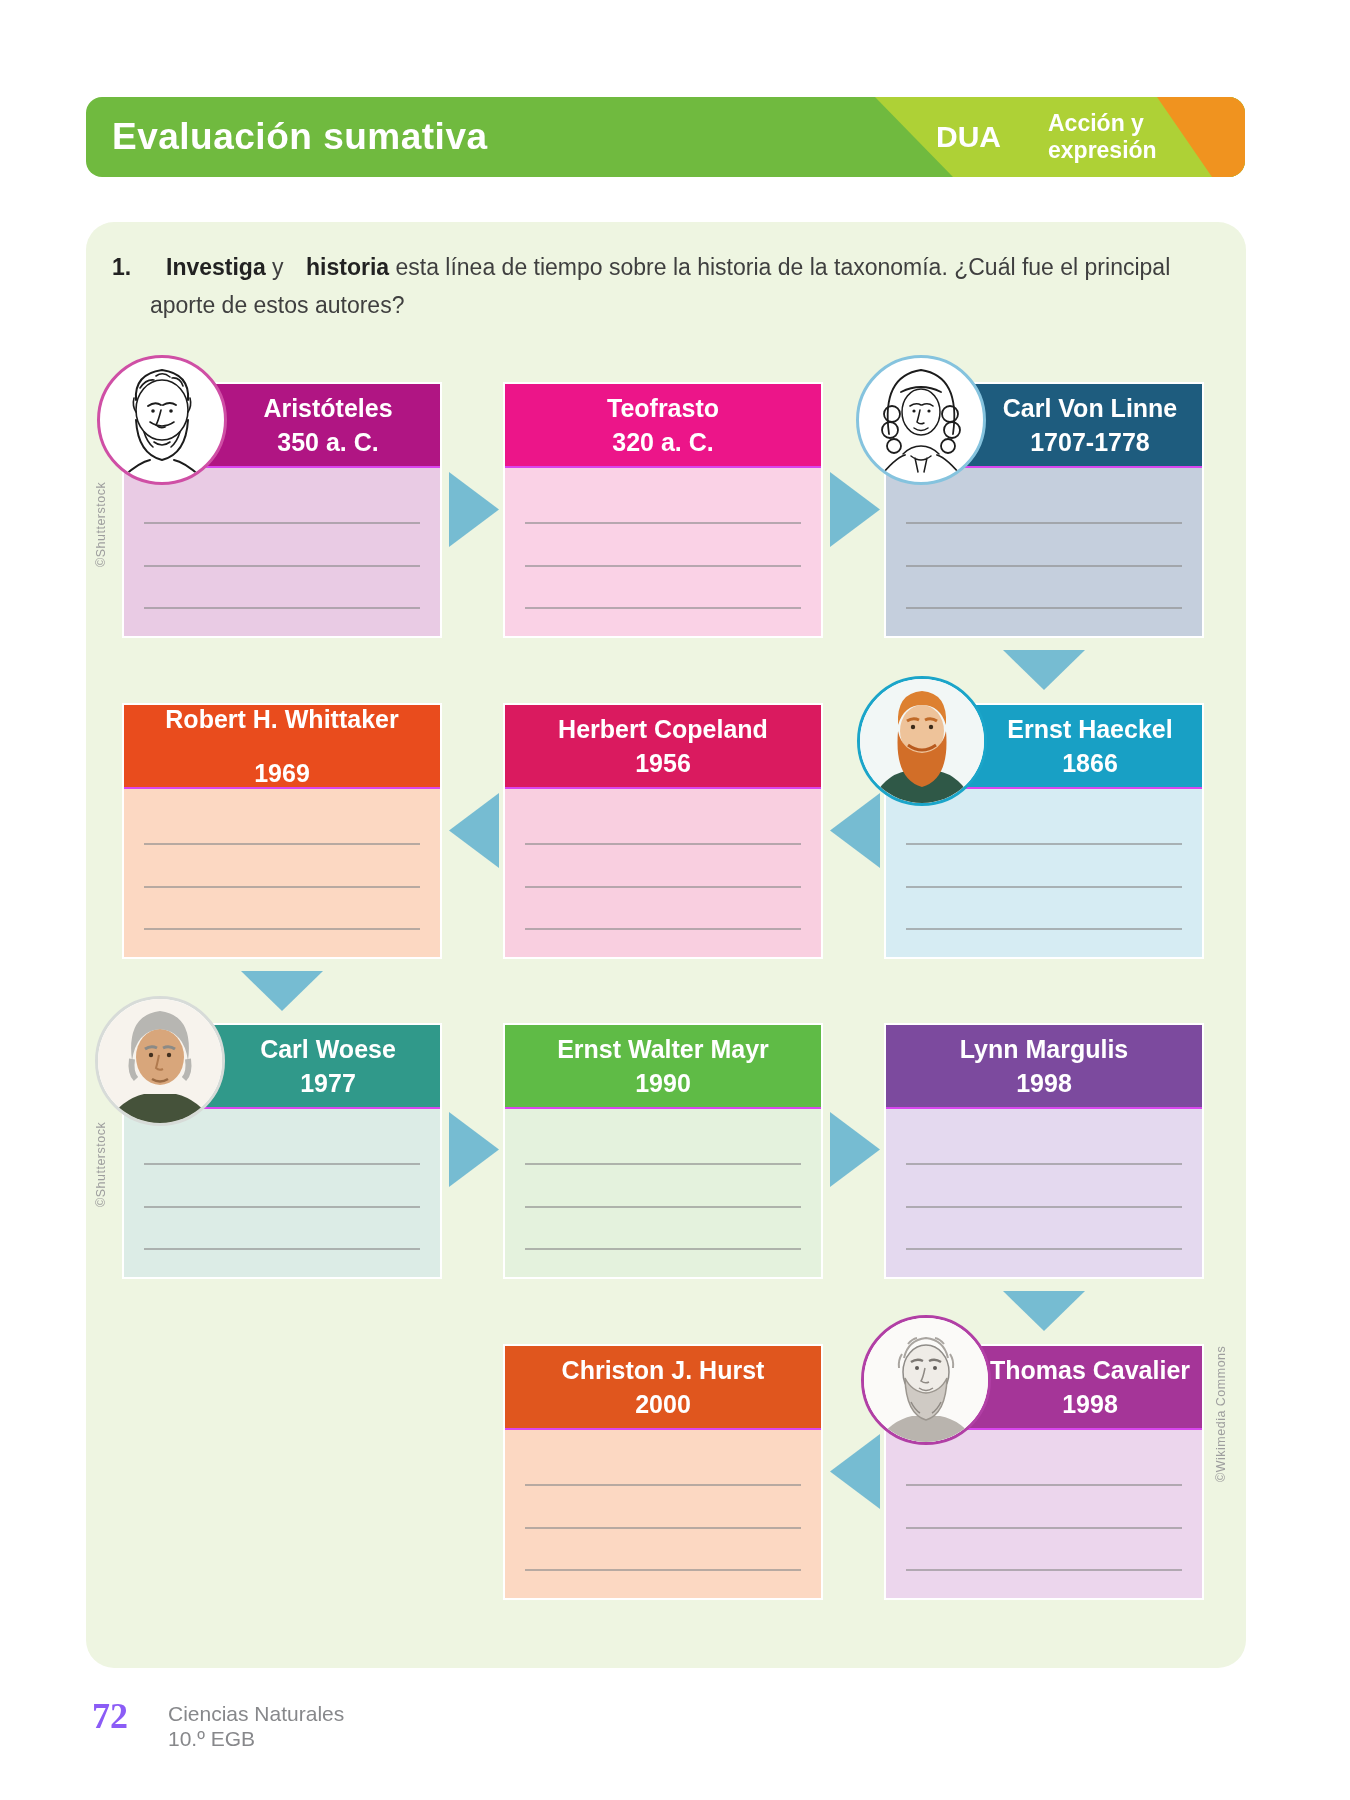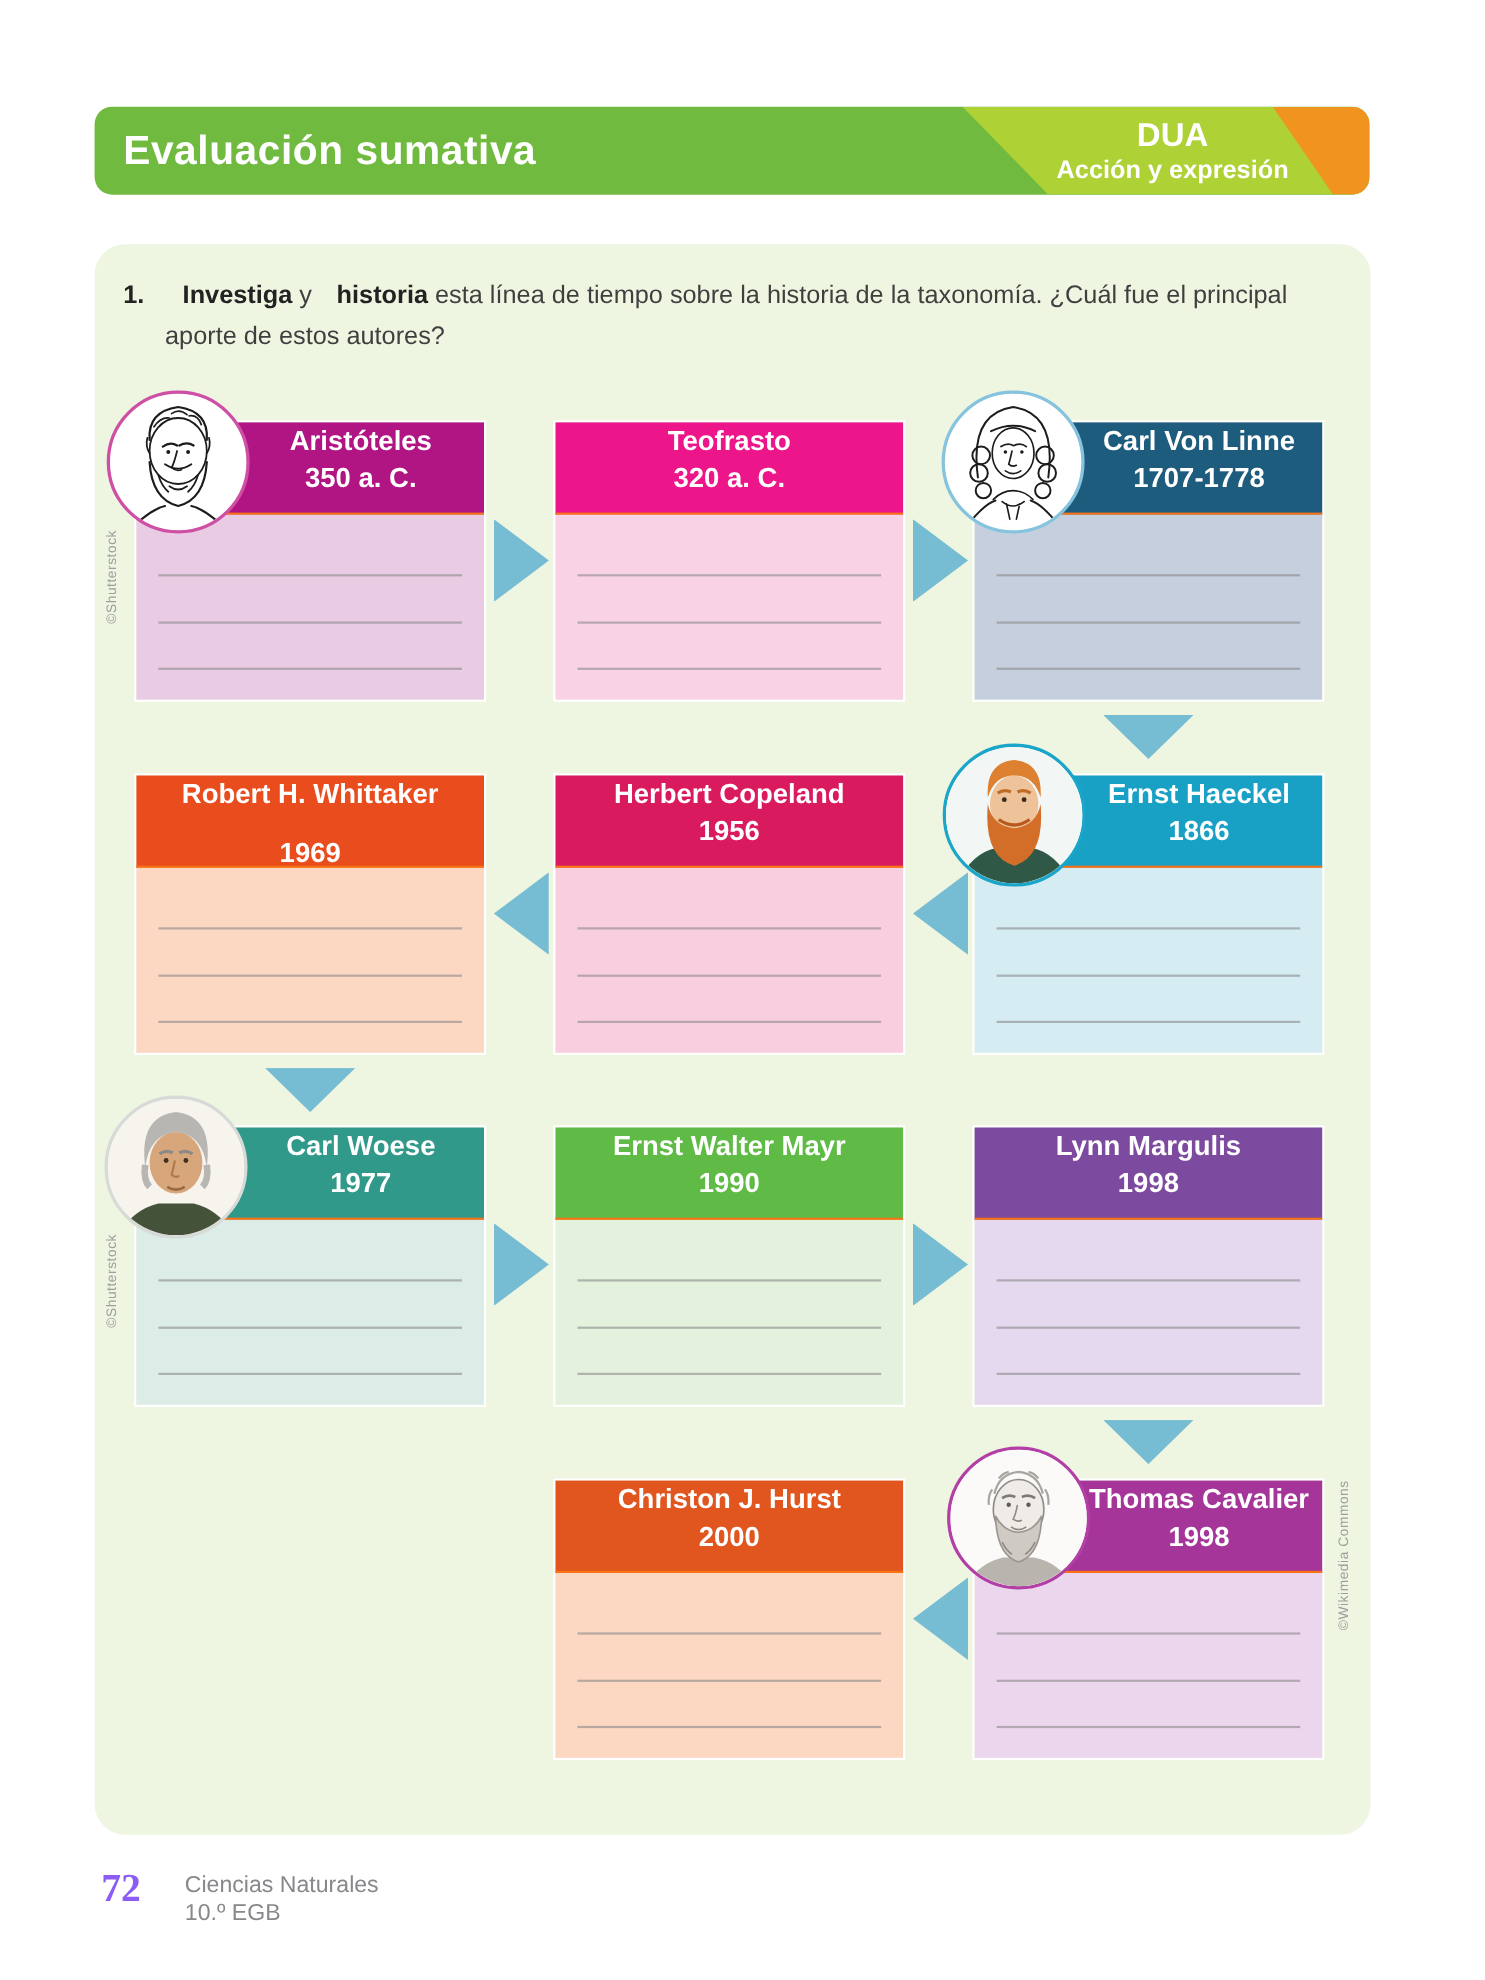--- a/index.html
+++ b/index.html
@@ -8,38 +8,38 @@
 
   
   .topbar{position:absolute;left:86px;top:97px;width:1159px;height:80px;
           border-radius:16px;overflow:hidden;}
   .topbar .seg{position:absolute;inset:0;}
   .seg-light{clip-path:polygon(789px 0,1159px 0,1159px 80px,867px 80px);}
   .seg-orange{clip-path:polygon(1071px 0,1159px 0,1159px 80px,1126px 80px);}
   .topbar-title{position:absolute;left:26px;top:50%;transform:translateY(-50%);
           color:#fff;font-size:37px;font-weight:bold;letter-spacing:.5px;}
   .dua{position:absolute;left:850px;top:0;width:260px;height:100%;
-       display:flex;flex-direction:column;justify-content:center;align-items:center;color:#fff;}
+       display:flex;flex-direction:row;justify-content:center;align-items:center;color:#fff;gap:47px;}
   .dua-title{font-size:30px;font-weight:bold;line-height:34px;}
   .dua-sub{font-size:23px;font-weight:bold;line-height:27px;}
 
   
   .panel{position:absolute;left:86px;top:222px;width:1160px;height:1446px;border-radius:28px;}
 
   .question{position:absolute;left:26px;top:26px;width:1106px;display:flex;
             font-size:23px;line-height:38px;color:#3f3f3f;}
   .qnum{font-weight:bold;color:#222;width:38px;flex:none;}
   .qb{font-weight:bold;color:#222;margin-left:16px;}
 
   
   .card{position:absolute;width:320px;height:256px;border:2px solid #fff;box-sizing:border-box;}
   .c1{left:36px}.c2{left:417px}.c3{left:798px}
   .r1{top:160px}.r2{top:481px}.r3{top:801px}.r4{top:1122px}
-  .card-header{height:84px;box-sizing:border-box;border-bottom:2px solid #f97316;
-               display:flex;flex-direction:column;justify-content:flex-start;align-items:center;
+  .card-header{height:84px;box-sizing:border-box;border-bottom:2px solid #d946ef;
+               display:flex;flex-direction:column;justify-content:center;align-items:center;
                color:#fff;font-weight:bold;font-size:25px;line-height:34px;text-align:center;}
   .has-portrait .card-header{padding-left:92px;}
   .card-body{position:absolute;left:0;right:0;top:84px;bottom:0;}
   .bline{position:absolute;left:20px;right:20px;height:2px;background:#8d8d8d;opacity:.62;}
   .bl1{top:54px}.bl2{top:97px}.bl3{top:139px}
 
   
   .arrow{position:absolute;}
   .arrow-right{width:50px;height:75px;clip-path:polygon(0 0,100% 50%,0 100%);}
   .arrow-left{width:50px;height:75px;clip-path:polygon(100% 0,0 50%,100% 100%);}

